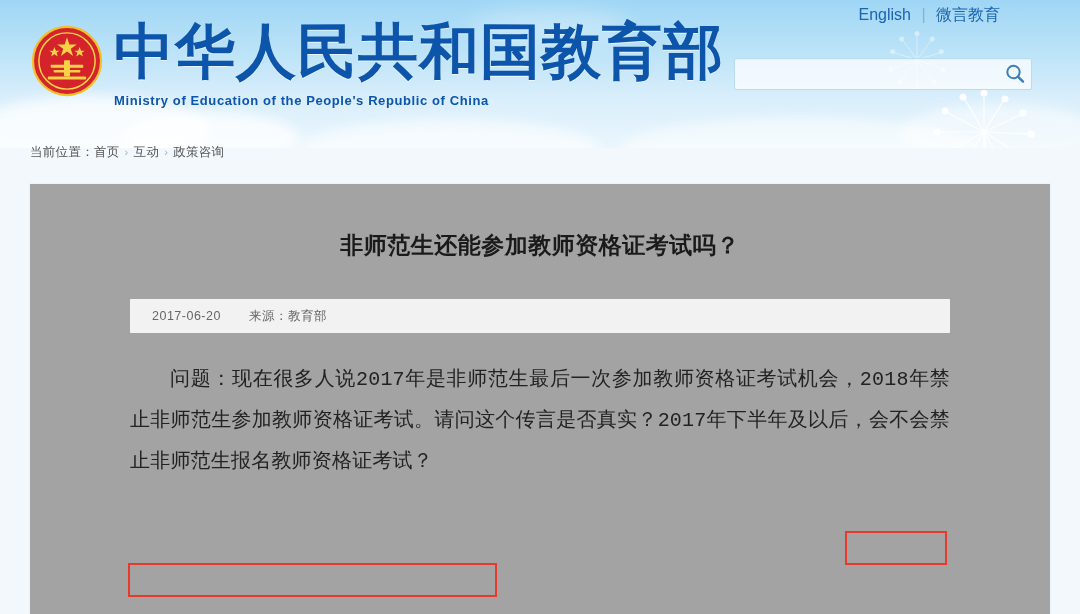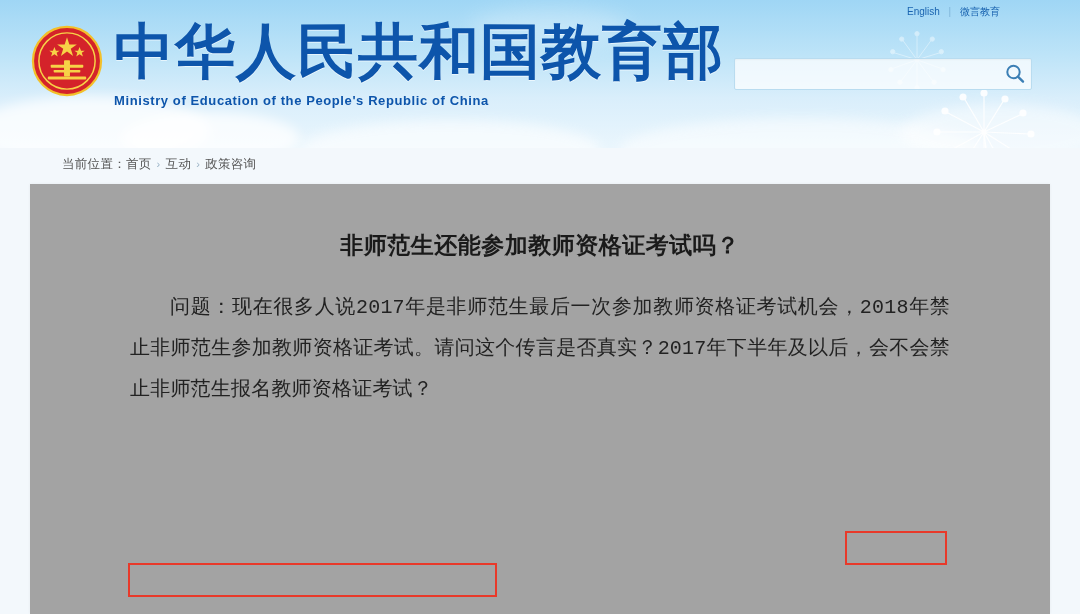--- a/index.html
+++ b/index.html
@@ -90,21 +90,21 @@
     font-size: 13px;
     font-weight: bold;
     color: #0d55ab;
     letter-spacing: .6px;
   }
 
   .top-links {
     position: absolute;
     right: 74px;
     top: 5px;
-    font-size: 10px;
+    font-size: 16px;
     color: #1a64b0;
   }
   .top-links a {
     color: #1a64b0;
     text-decoration: none;
     padding: 0 6px;
   }
   .top-links .sep {
     color: #7fb4d8;
   }
@@ -139,25 +139,24 @@
     top: 3px;
     width: 24px;
     height: 24px;
     cursor: pointer;
   }
 
   
   .breadcrumb {
     position: absolute;
     left: 30px;
-    top: 156px;
+    top: 144px;
     font-size: 12.5px;
     color: #555;
     letter-spacing: .3px;
-    margin-left: 32px;
   }
   .breadcrumb a {
     color: #555;
     text-decoration: none;
   }
   .breadcrumb .arrow {
     color: #9bb4c7;
     margin: 0 5px;
     font-size: 11px;
   }
@@ -348,20 +347,24 @@
     </div>
   </div>
 
   <div class="breadcrumb">
     <span>当前位置：</span><a href="#">首页</a><span class="arrow">›</span><a href="#">互动</a><span class="arrow">›</span><a href="#">政策咨询</a>
   </div>
 
   <div class="card">
     <h1 class="article-title">非师范生还能参加教师资格证考试吗？</h1>
 
+    <div class="meta-bar">
+      <span class="date">2017-06-20</span>
+      <span class="source">来源：教育部</span>
+    </div>
 
     <div class="article-body">
       <p>问题：现在很多人说2017年是非师范生最后一次参加教师资格证考试机会，2018年禁止非师范生参加教师资格证考试。请问这个传言是否真实？2017年下半年及以后，会不会禁止非师范生报名教师资格证考试？</p>
     </div>
   </div>
 
   <div class="hl-a"></div>
   <div class="hl-b"></div>
 
 </div>

